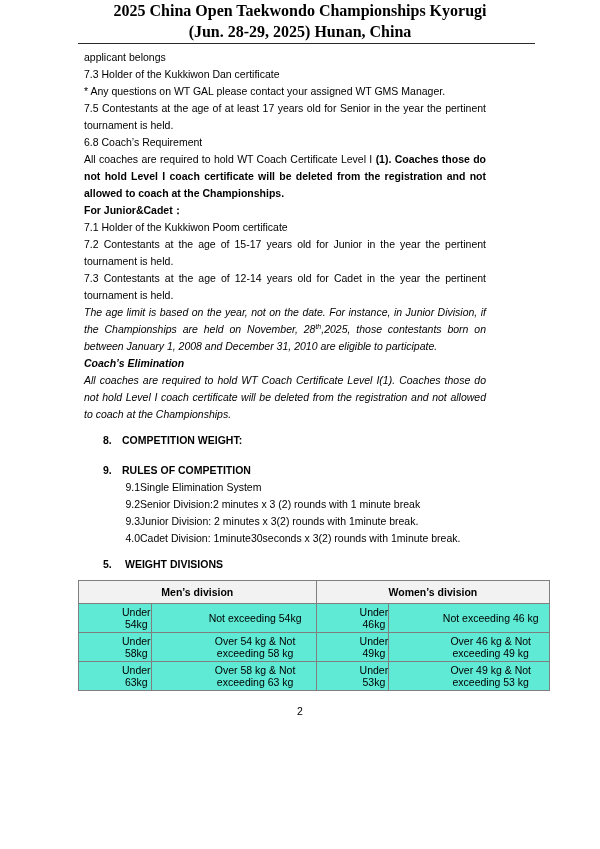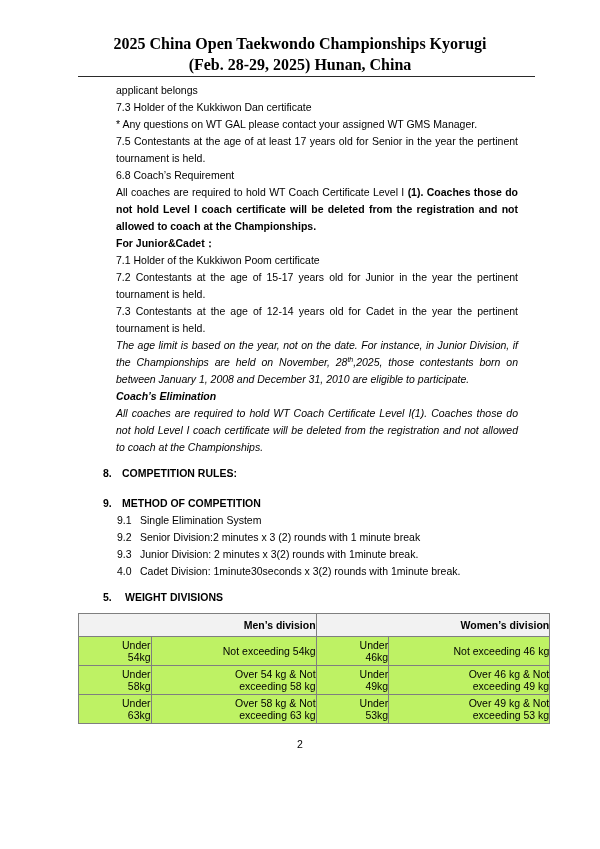--- a/index.html
+++ b/index.html
@@ -2,63 +2,63 @@
 <html><head>
 <meta charset="utf-8">
 <style>
   html,body { margin:0; padding:0; background:#ffffff; }
   .page {
     width:600px; height:849px; position:relative; background:#ffffff;
     color:#000; font-family:"Liberation Sans", sans-serif; font-size:10.5px;
     box-sizing:border-box; overflow:hidden;
   }
   .doc-header {
-    padding-top:33px; text-align:center;
+    text-align:center;
     font-family:"Liberation Serif", serif; font-weight:bold;
     font-size:16px; line-height:21px; color:#000;
   }
   .header-rule {
     width:457px; margin-left:78px; margin-top:1px;
     border-top:1.5px solid #2a2a2a; height:0;
   }
-  .content { margin-left:116px; width:402px; line-height:17px; margin-top:5px; }
+  .content { margin-left:84px; width:402px; line-height:17px; margin-top:5px; }
   .content p { margin:0; text-align:justify; }
   .b  { font-weight:bold; }
   .it { font-style:italic; }
   .bi { font-weight:bold; font-style:italic; }
   .mt8  { margin-top:8px; }
   .mt11 { margin-top:11px; }
   .sec { margin-left:103px; font-weight:bold; line-height:17px; }
   .sec .num  { display:inline-block; width:19px; }
   .sec .num3 { display:inline-block; width:22px; }
   .sec8  { margin-top:9px; }
   .sec9  { margin-top:13px; }
   .sec10 { margin-top:9px; }
   .sub { margin-left:117px; line-height:17px; }
-  .sub .snum { display:inline-block; width:23px; }
+  .sub .snum { display:inline-block; width:23px;text-align:right; }
   sup { font-size:7px; line-height:0; }
   table.wtable {
     border-collapse:collapse; margin-left:78px; margin-top:7px;
     font-size:10.5px; table-layout:fixed;
   }
   table.wtable th, table.wtable td {
-    border:1px solid #7f7f7f; text-align:right; vertical-align:middle; padding:0;
+    border:1px solid #7f7f7f; text-align:center; vertical-align:middle; padding:0;
   }
   table.wtable th { background:#f2f2f2; font-weight:bold; height:22px; }
-  table.wtable td { height:28px; background:#bef264;padding-left:43px; }
+  table.wtable td { height:28px; background:#5eead4;padding-left:43px; }
   .pagenum { text-align:center; margin-top:14px; font-size:10.5px; }
 </style>
 </head>
 <body>
 
 <div class="page">
 
   <div class="doc-header">
     <div>2025 China Open Taekwondo Championships Kyorugi</div>
-    <div>(Feb. 28-29, 2025) Hunan, China</div>
+    <div>(Jun. 28-29, 2025) Hunan, China</div>
   </div>
   <div class="header-rule"></div>
 
   <div class="content">
     <p>applicant belongs</p>
     <p>7.3 Holder of the Kukkiwon Dan certificate</p>
     <p>* Any questions on WT GAL please contact your assigned WT GMS Manager.</p>
     <p>7.5 Contestants at the age of at least 17 years old for Senior in the year the pertinent tournament is held.</p>
     <p>6.8 Coach’s Requirement</p>
     <p><span>All coaches are required to hold WT Coach Certificate Level I </span><span class="b">(1). Coaches those do not hold Level I coach certificate will be deleted from the registration and not allowed to coach at the Championships.</span></p>
@@ -67,25 +67,25 @@
     <p>7.1 Holder of the Kukkiwon Poom certificate</p>
     <p>7.2 Contestants at the age of 15-17 years old for Junior in the year the pertinent tournament is held.</p>
     <p>7.3 Contestants at the age of 12-14 years old for Cadet in the year the pertinent tournament is held.</p>
 
     <p class="it mt11"><span>The age limit is based on the year, not on the date. For instance, in Junior Division, if the Championships are held on November, 28</span><sup>th</sup><span>,2025, those contestants born on between January 1, 2008 and December 31, 2010 are eligible to participate.</span></p>
     <p class="bi">Coach’s Elimination</p>
     <p class="it">All coaches are required to hold WT Coach Certificate Level I(1). Coaches those do not hold Level I coach certificate will be deleted from the registration and not allowed to coach at the Championships.</p>
   </div>
 
   <div class="sec sec8">
-    <span class="num">8.</span><span>COMPETITION RULES:</span>
+    <span class="num">8.</span><span>COMPETITION WEIGHT:</span>
   </div>
 
   <div class="sec sec9">
-    <span class="num">9.</span><span>METHOD OF COMPETITION</span>
+    <span class="num">9.</span><span>RULES OF COMPETITION</span>
   </div>
   <div class="sub"><span class="snum">9.1</span><span>Single Elimination System</span></div>
   <div class="sub"><span class="snum">9.2</span><span>Senior Division:2 minutes x 3 (2) rounds with 1 minute break</span></div>
   <div class="sub"><span class="snum">9.3</span><span>Junior Division: 2 minutes x 3(2) rounds with 1minute break.</span></div>
   <div class="sub"><span class="snum">4.0</span><span>Cadet Division: 1minute30seconds x 3(2) rounds with 1minute break.</span></div>
 
   <div class="sec sec10">
     <span class="num3">5.</span><span>WEIGHT DIVISIONS</span>
   </div>
 

